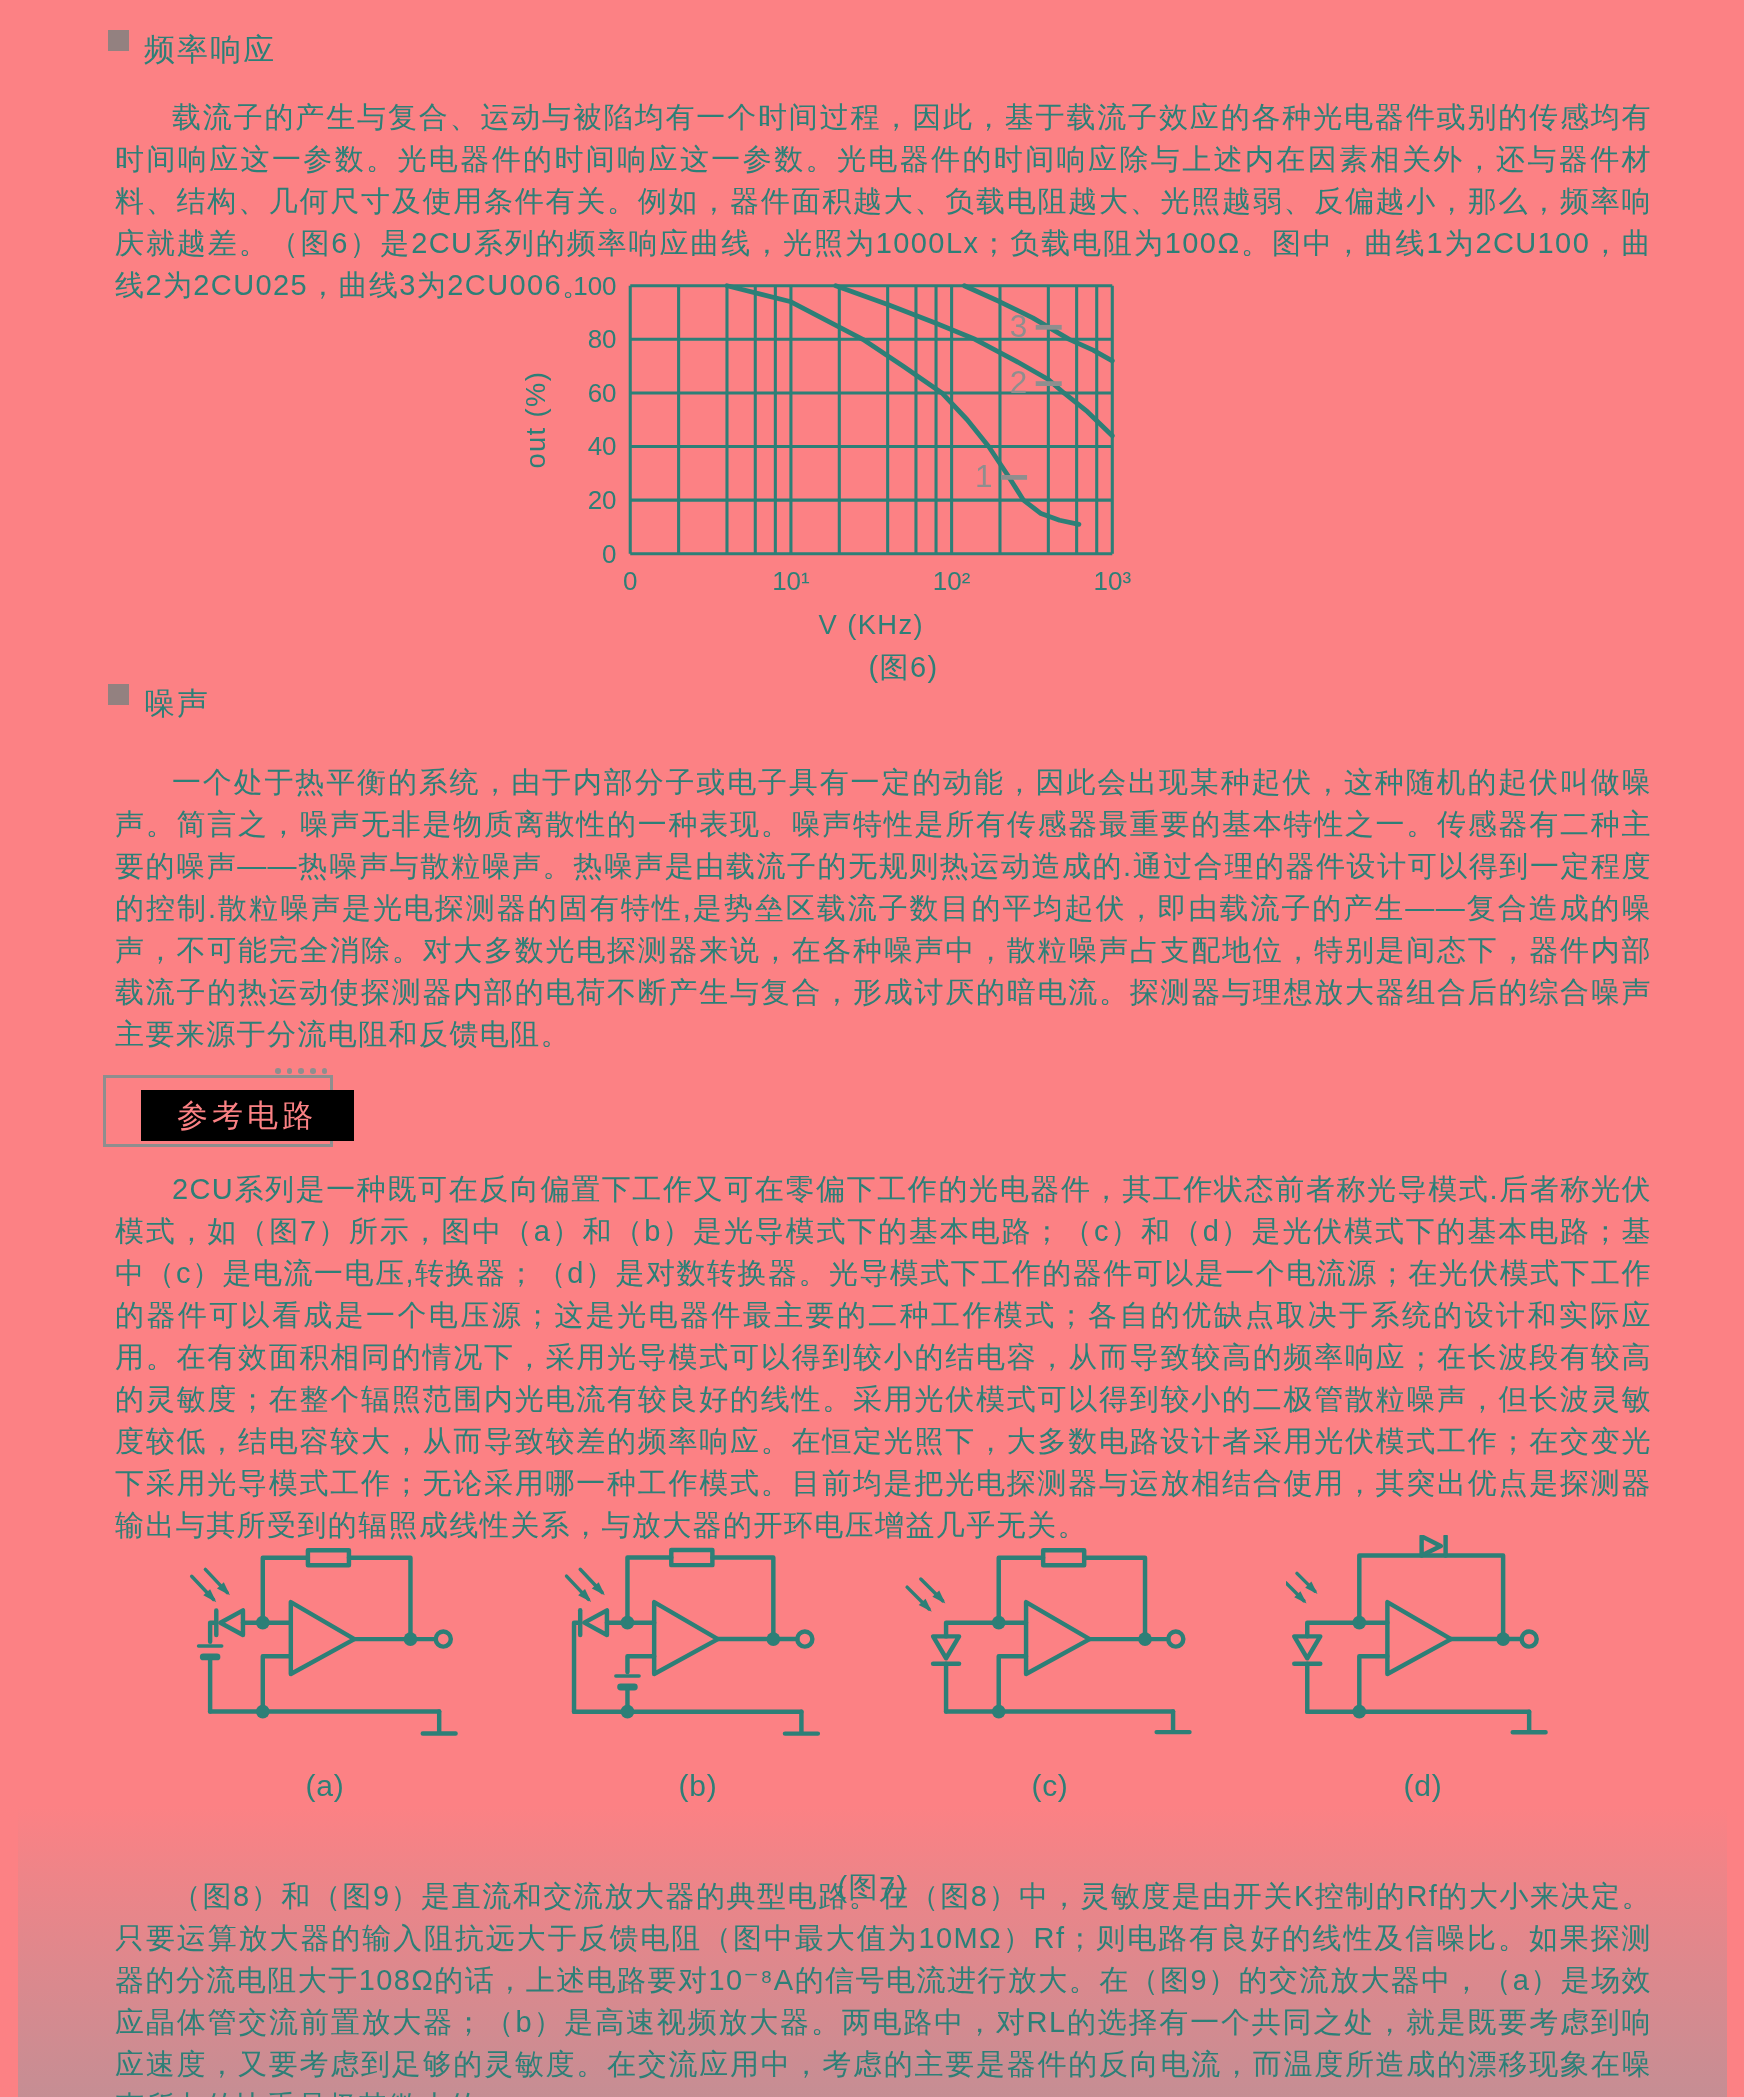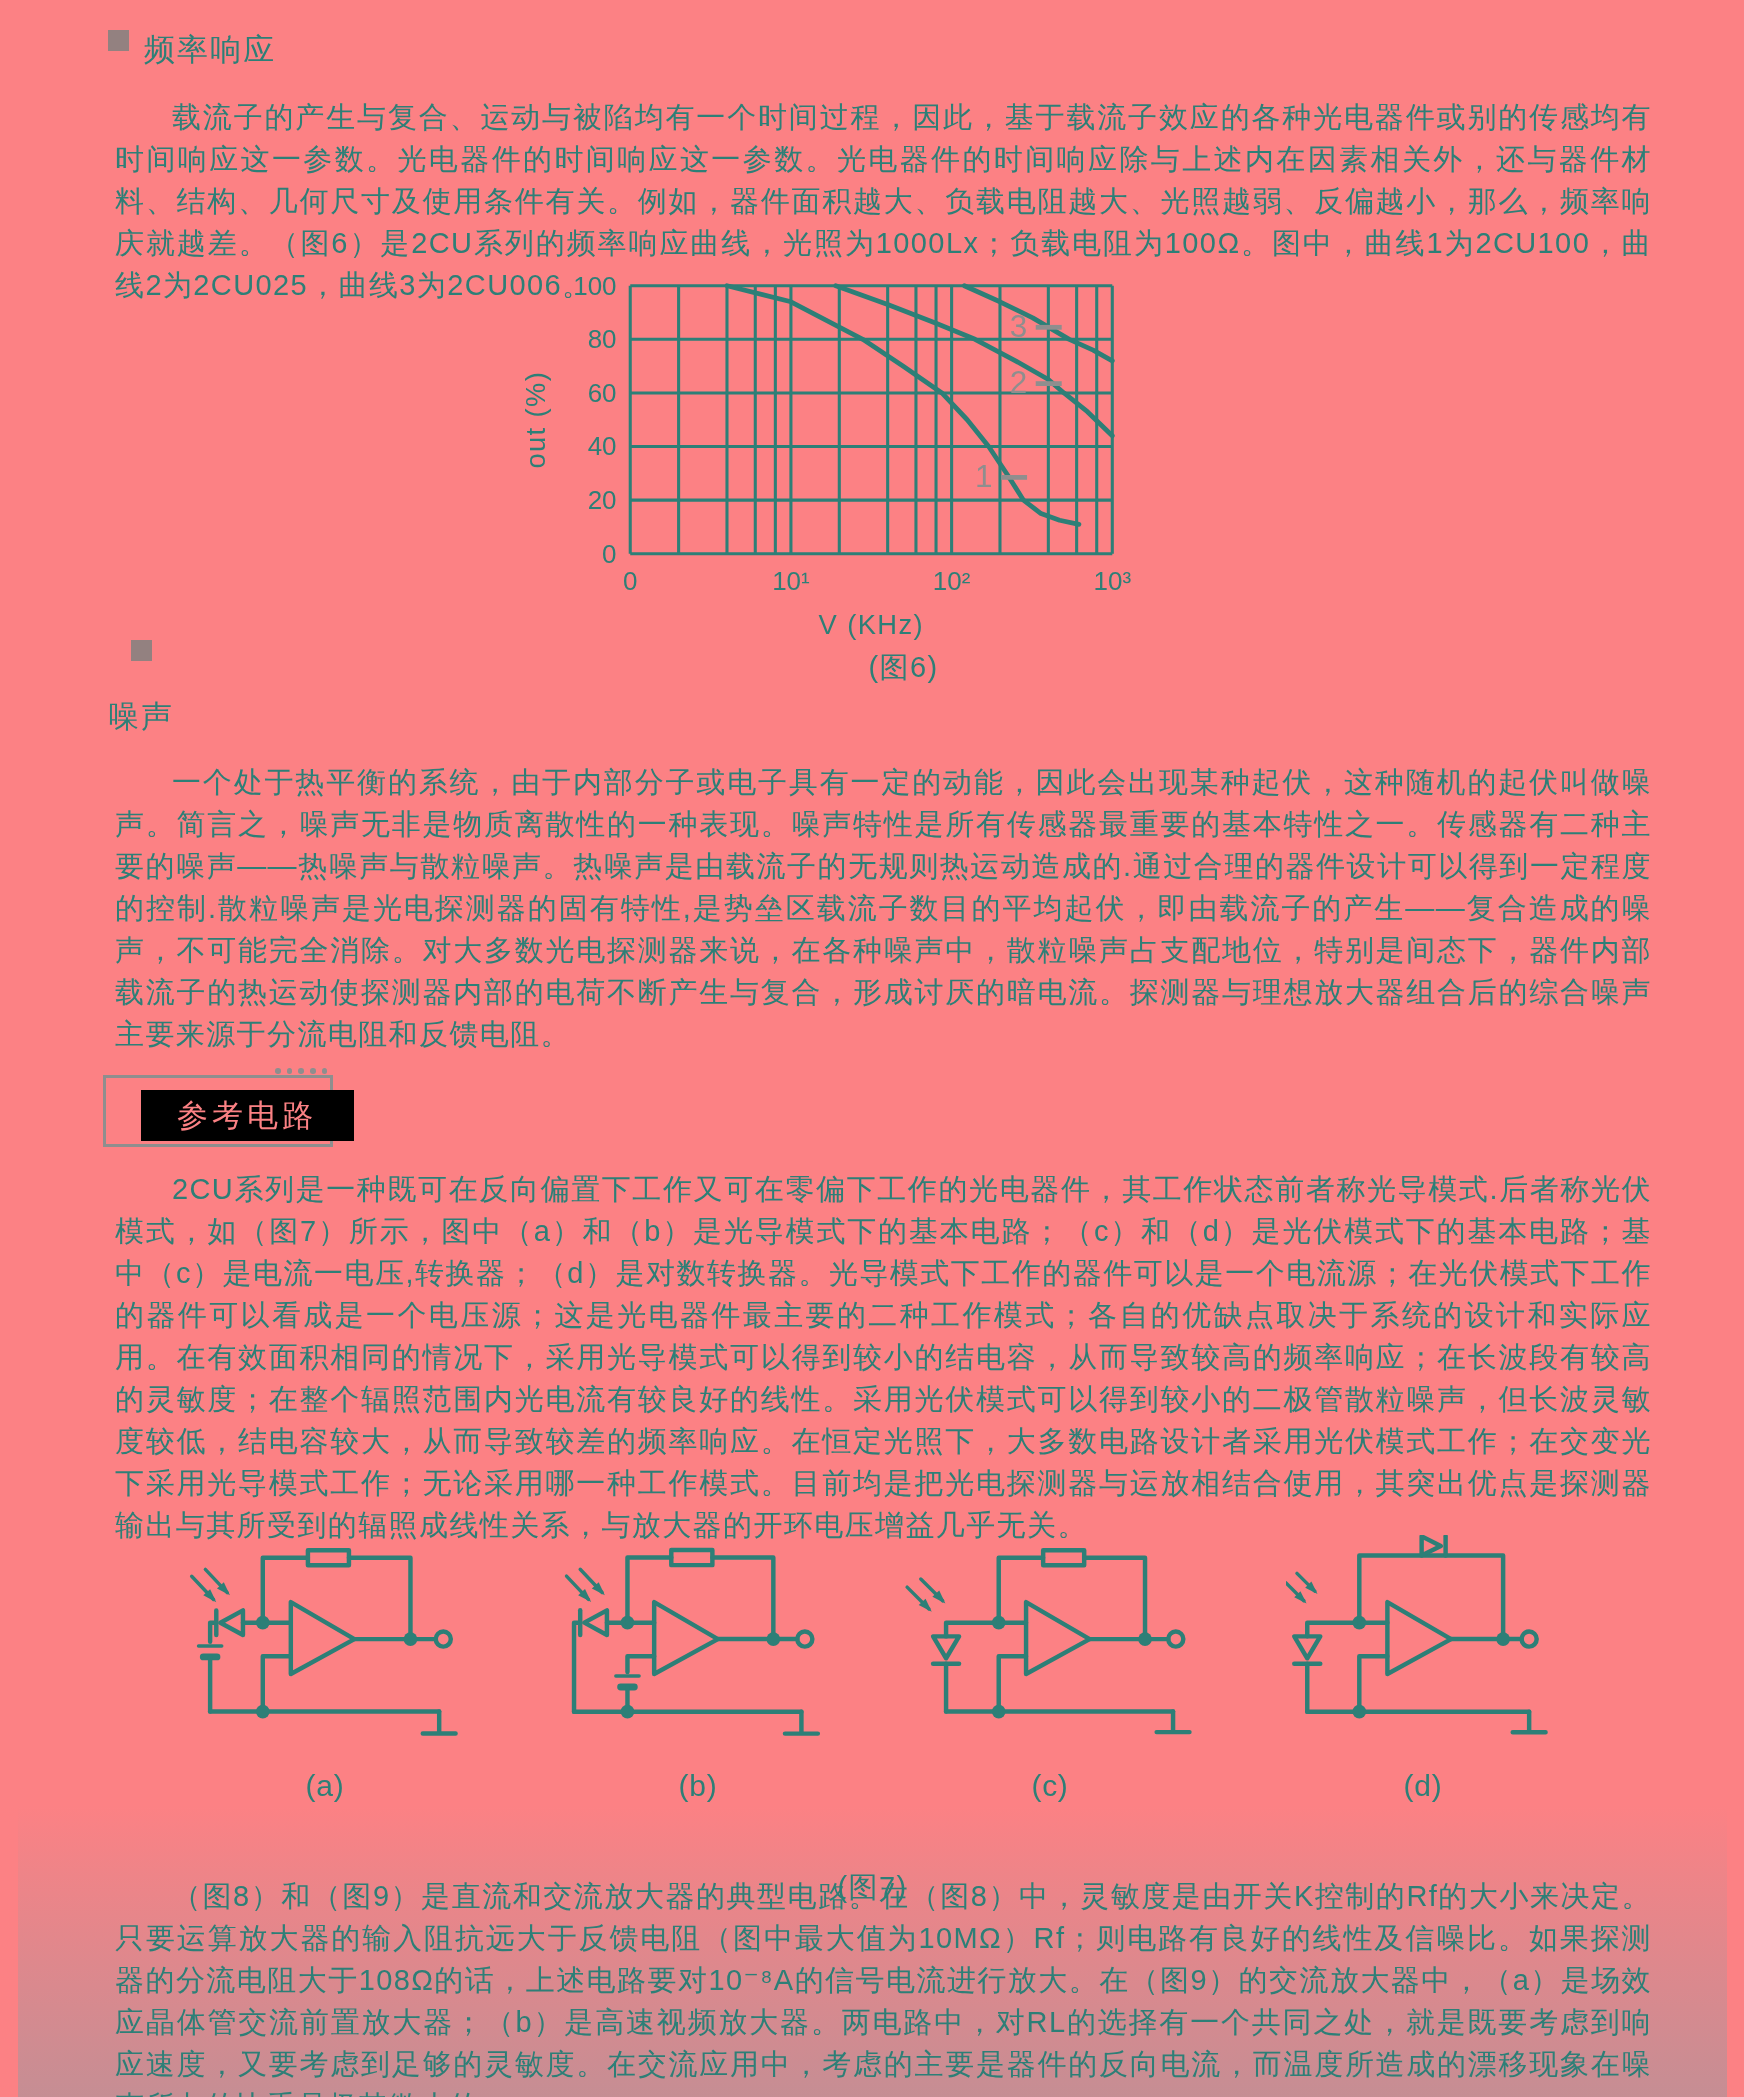--- a/index.html
+++ b/index.html
@@ -125,21 +125,21 @@
         <text x="722.0060414641343" y="180.12" fill="#8f8e8e" font-size="46">2</text>
         <line x1="760.0060414641343" y1="166.12" x2="798.0060414641343" y2="166.12" stroke="#8f8e8e" stroke-width="7"></line>
         <polyline points="655.6,23.0 707.7,46.5 755.7,70.0 809.1,101.4 844.0,117.1 872.0,132.8" fill="none" stroke="#2d7f77" stroke-width="7" stroke-linejoin="round" stroke-linecap="round"></polyline>
         <text x="722.0060414641343" y="97.80000000000001" fill="#8f8e8e" font-size="46">3</text>
         <line x1="760.0060414641343" y1="83.80000000000001" x2="798.0060414641343" y2="83.80000000000001" stroke="#8f8e8e" stroke-width="7"></line>
       </svg>
   </div>
 
   <div class="caption-center" style="top:650px;padding-left:31px;">(图6)</div>
 
-  <div class="sec-header" style="top:640px;flex-direction:column;">
+  <div class="sec-header" style="top:673px;">
     <span class="sec-bullet"></span>
     <span class="sec-title">噪声</span>
   </div>
 
   <div class="para" style="top:733px;margin-top:28px;">一个处于热平衡的系统，由于内部分子或电子具有一定的动能，因此会出现某种起伏，这种随机的起伏叫做噪声。简言之，噪声无非是物质离散性的一种表现。噪声特性是所有传感器最重要的基本特性之一。传感器有二种主要的噪声——热噪声与散粒噪声。热噪声是由载流子的无规则热运动造成的.通过合理的器件设计可以得到一定程度的控制.散粒噪声是光电探测器的固有特性,是势垒区载流子数目的平均起伏，即由载流子的产生——复合造成的噪声，不可能完全消除。对大多数光电探测器来说，在各种噪声中，散粒噪声占支配地位，特别是间态下，器件内部载流子的热运动使探测器内部的电荷不断产生与复合，形成讨厌的暗电流。探测器与理想放大器组合后的综合噪声主要来源于分流电阻和反馈电阻。</div>
 
   <div class="refbox">
     <div class="refbox-outline"></div>
     <div class="refbox-dots">
         <i></i>

